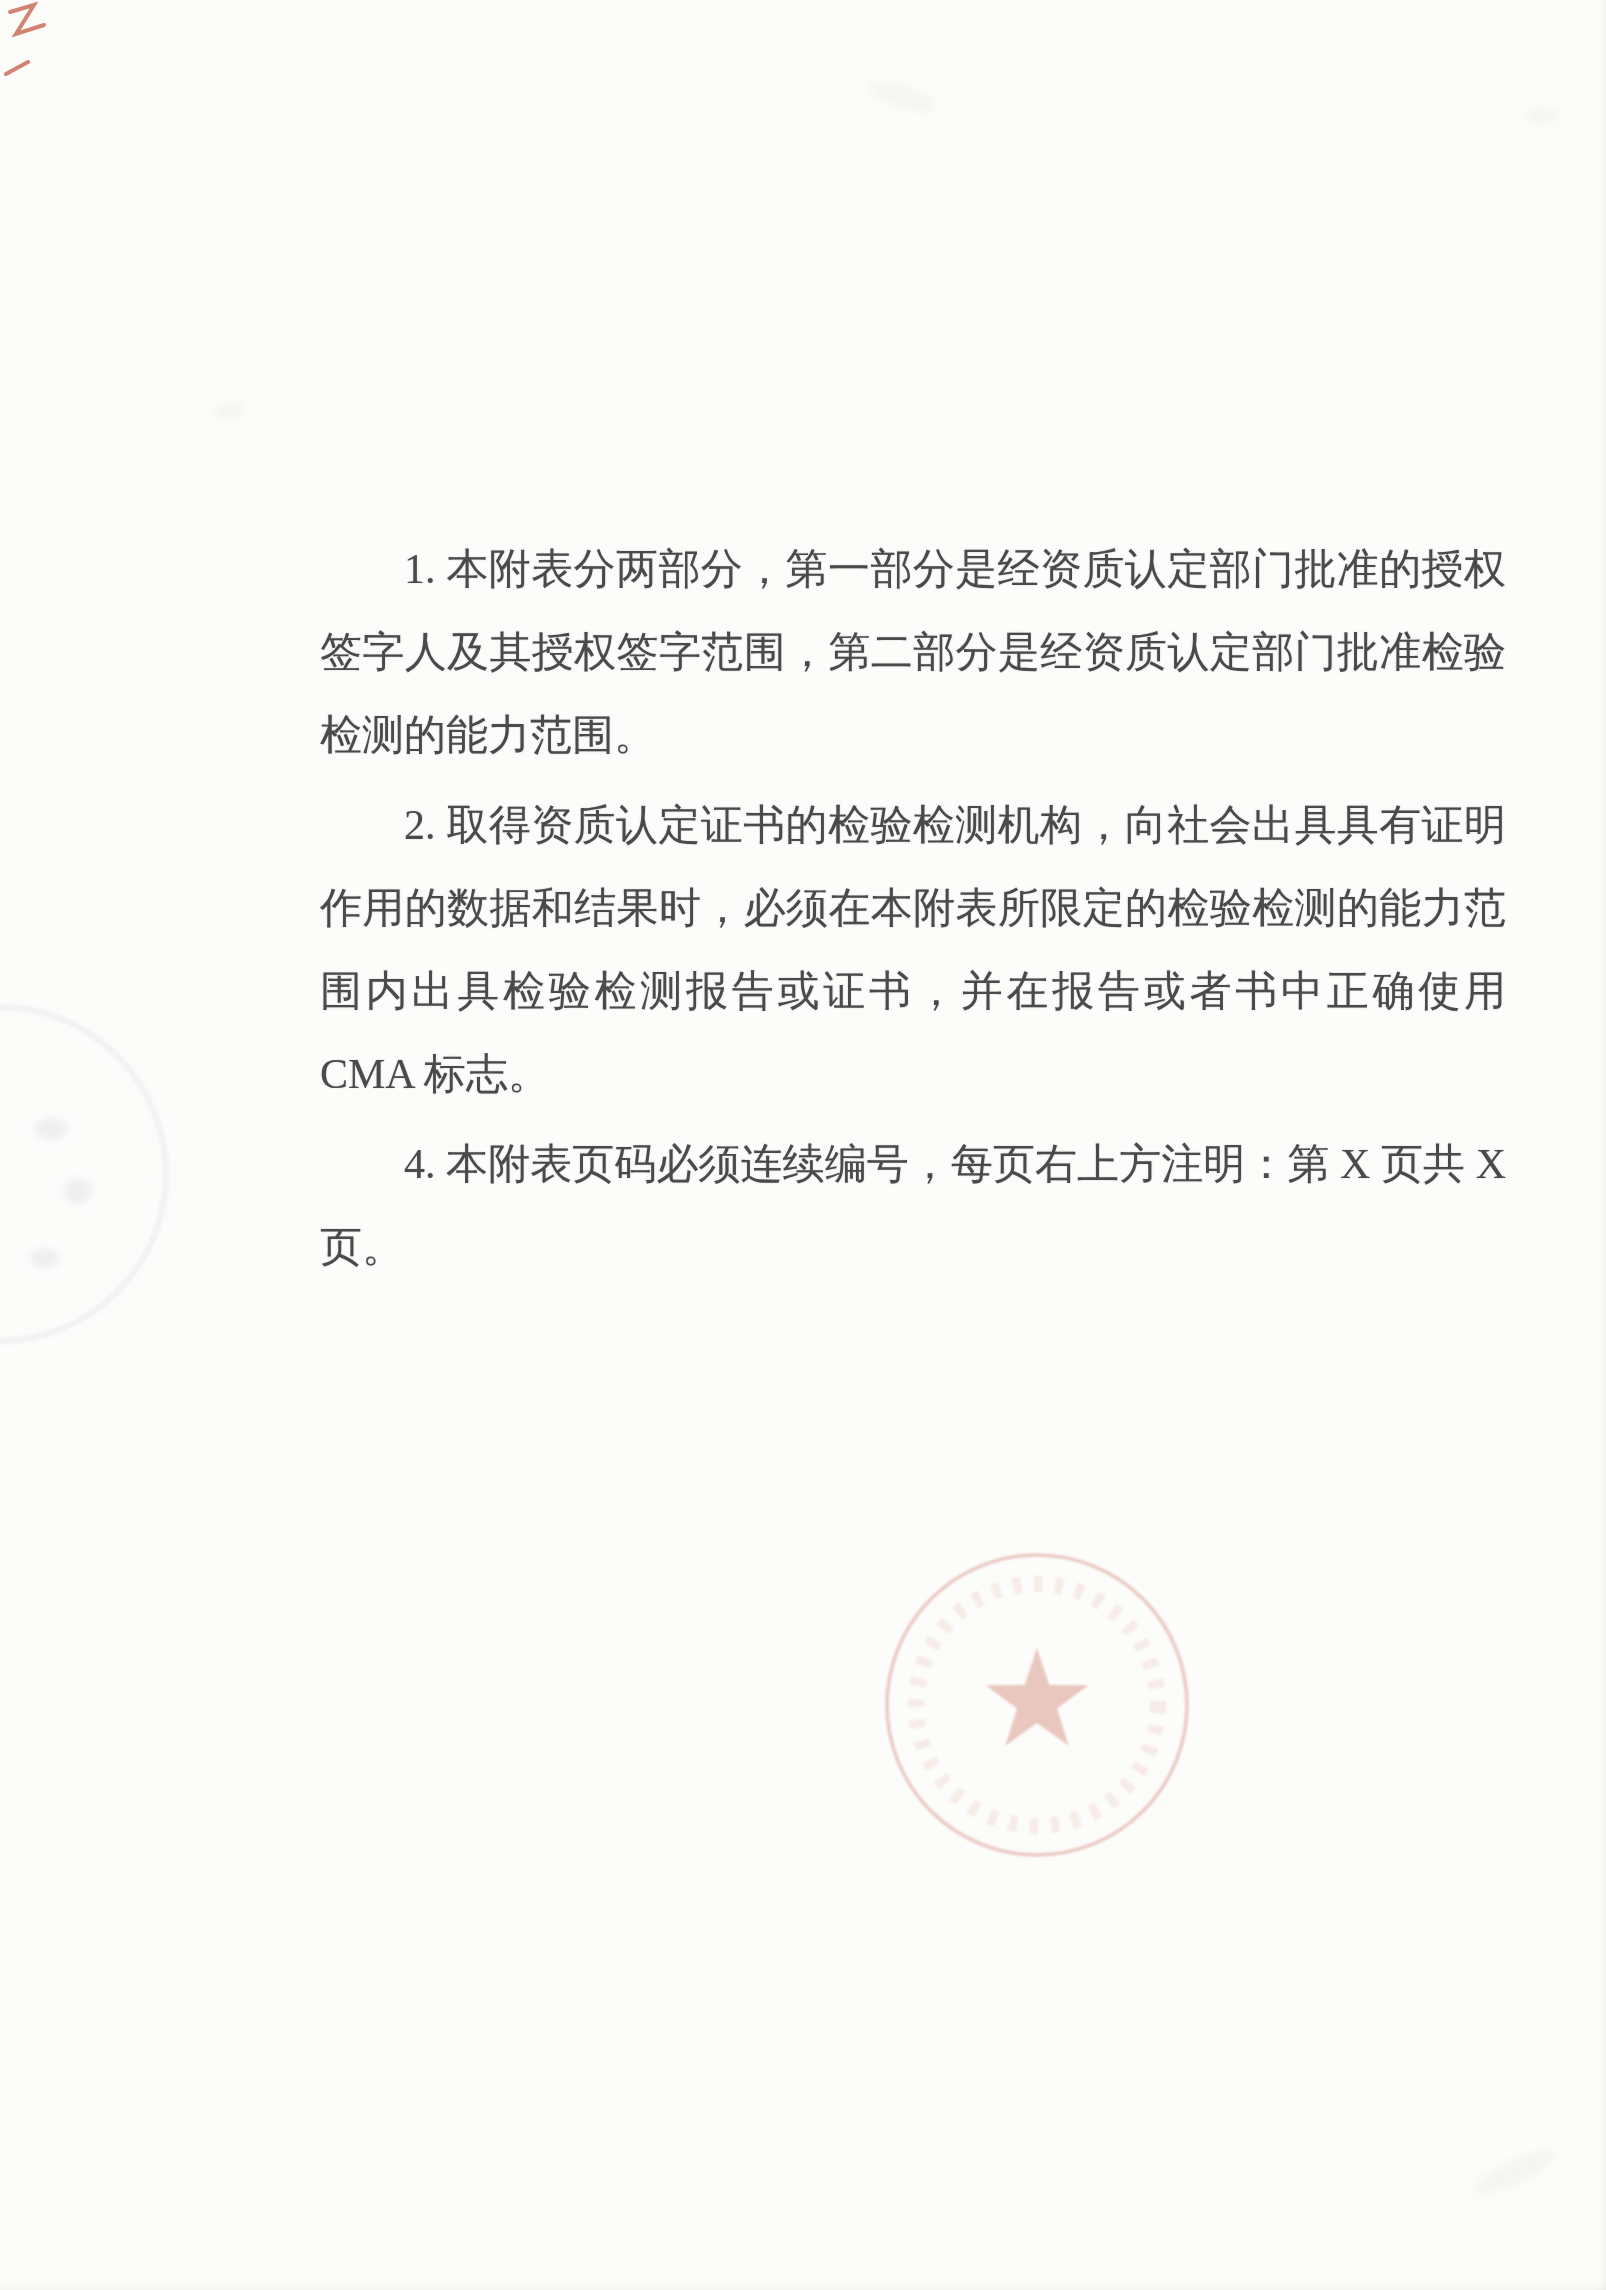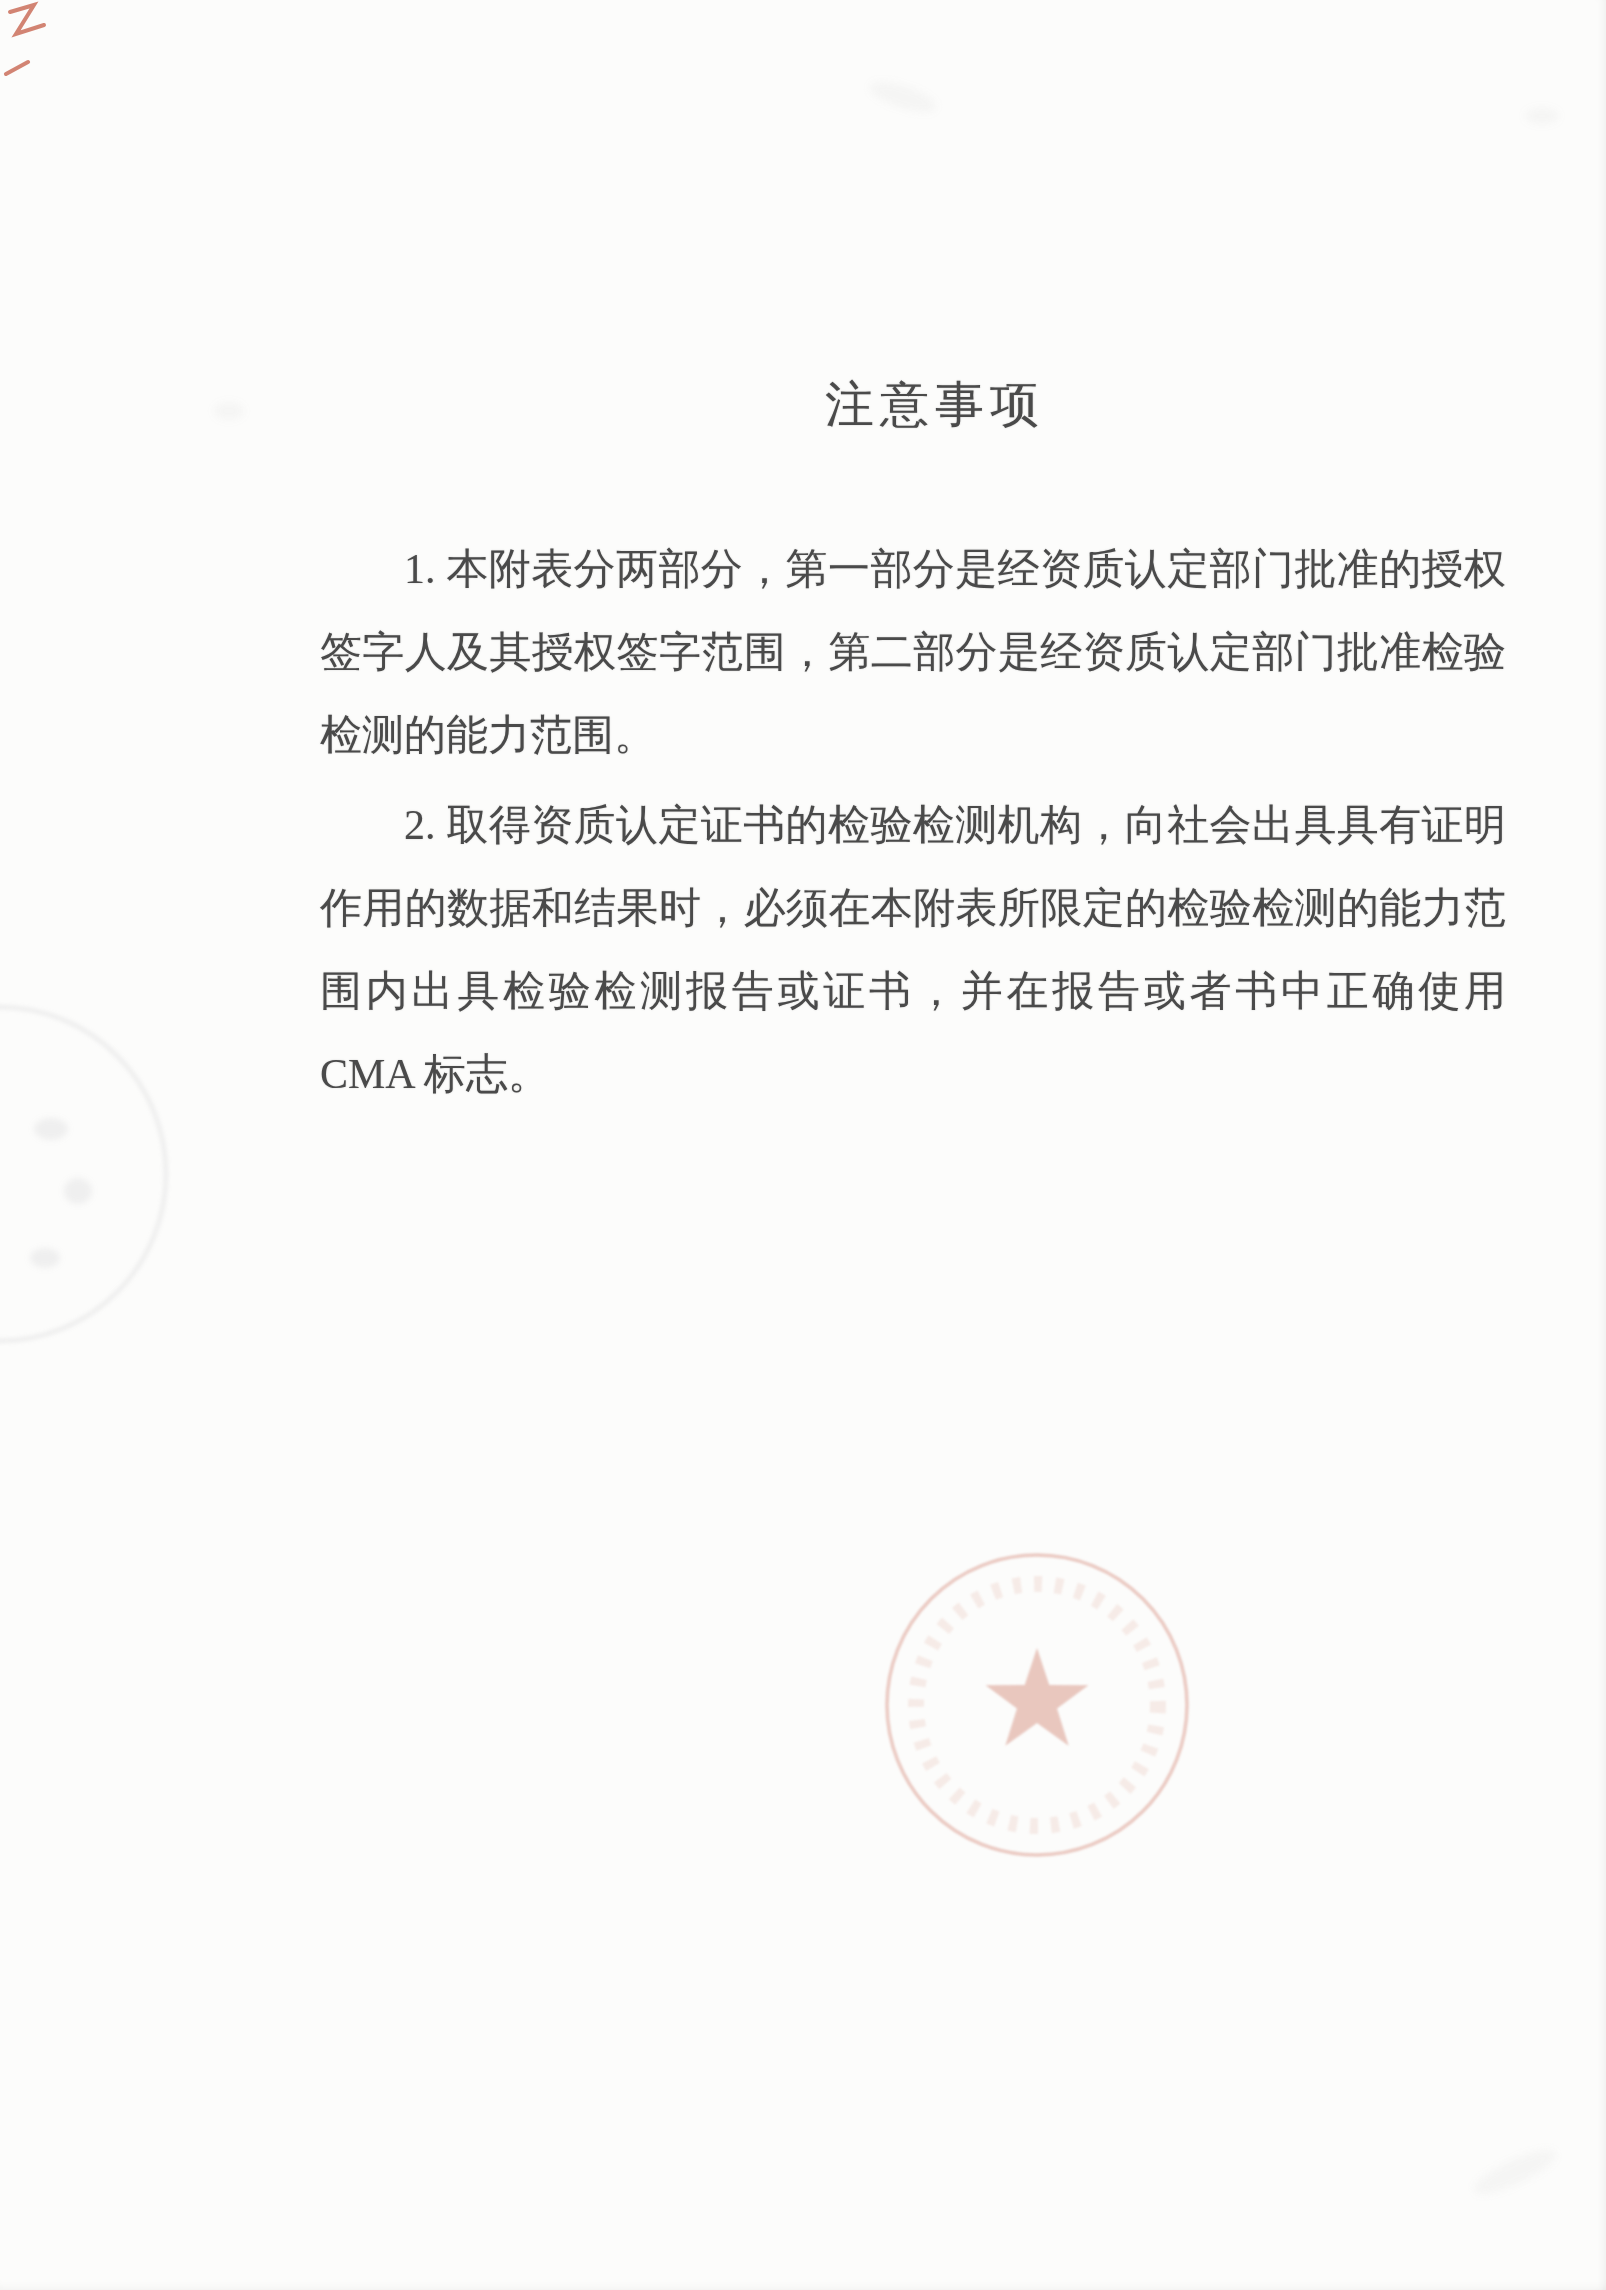--- a/index.html
+++ b/index.html
@@ -92,25 +92,25 @@
   .scan-smudge.m1 { left: 868px;  top: 86px;   width: 70px; height: 22px; transform: rotate(18deg); }
   .scan-smudge.m2 { left: 1525px; top: 108px;  width: 34px; height: 16px; }
   .scan-smudge.m3 { left: 214px;  top: 402px;  width: 30px; height: 18px; }
   .scan-smudge.m4 { left: 1470px; top: 2160px; width: 90px; height: 24px; transform: rotate(-25deg); }
 </style>
 </head>
 <body>
 
 <div class="page">
 
-  <h1 class="doc-title">注意事项</h1>
 
   <div class="doc-body">
     <p class="para">1. 本附表分两部分，第一部分是经资质认定部门批准的授权签字人及其授权签字范围，第二部分是经资质认定部门批准检验检测的能力范围。</p>
     <p class="para">2. 取得资质认定证书的检验检测机构，向社会出具具有证明作用的数据和结果时，必须在本附表所限定的检验检测的能力范围内出具检验检测报告或证书，并在报告或者书中正确使用 CMA 标志。</p>
+    <p class="para">4. 本附表页码必须连续编号，每页右上方注明：第 X 页共 X 页。</p>
   </div>
 
   <svg class="seal" viewBox="0 0 330 330">
     <circle class="seal-ring" cx="165" cy="165" r="150"></circle>
     <circle class="seal-arc-text" cx="165" cy="165" r="121"></circle>
     <polygon class="seal-star" points="165,108 177.3,145 216.4,145.3 185,168.5 196.7,205.7 165,183 133.3,205.7 145,168.5 113.6,145.3 152.7,145"></polygon>
   </svg>
 
   <div class="ghost-stamp"></div>
   <div class="ghost-smudge s1"></div>

